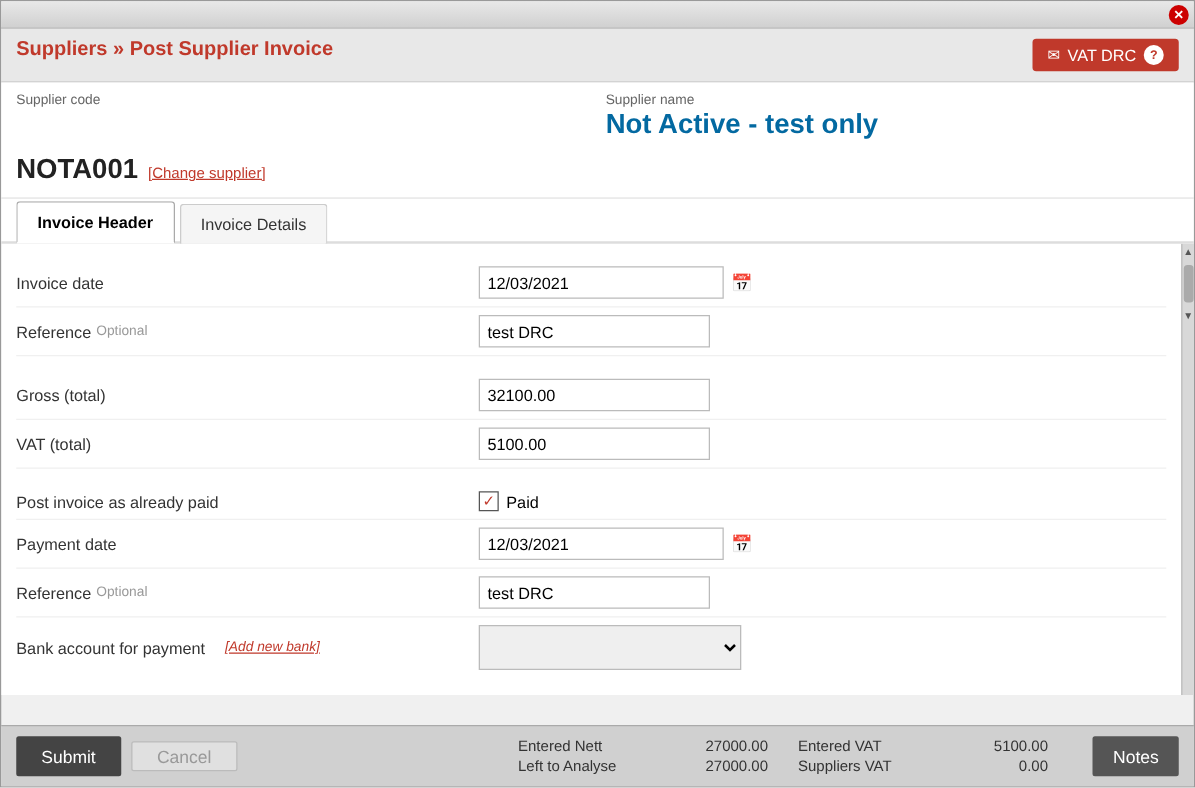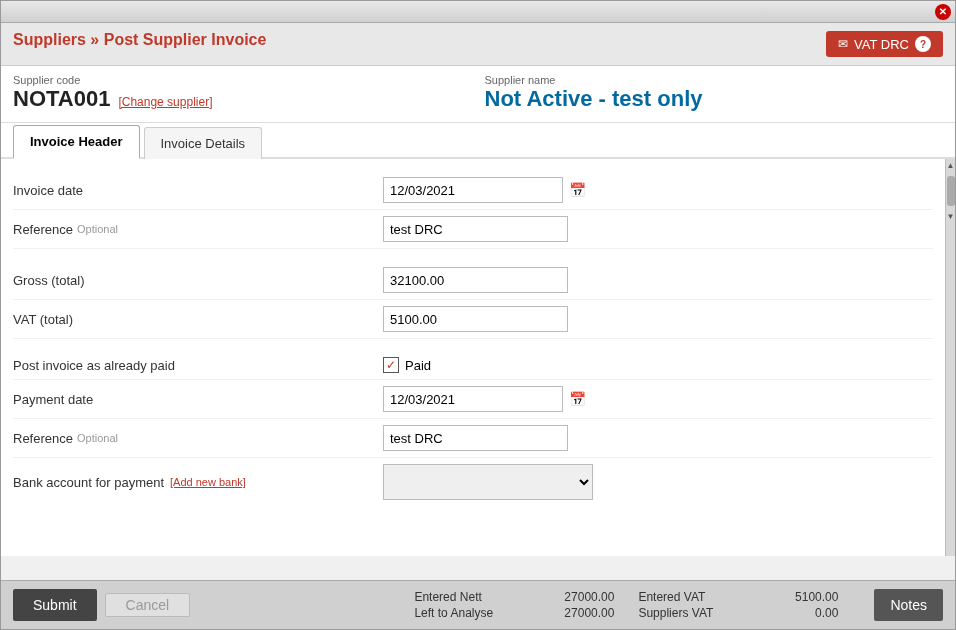--- a/index.html
+++ b/index.html
@@ -87,20 +87,21 @@
       border-bottom: 1px solid #ddd;
     }
     .supplier-label {
       font-size: 11px;
       color: #666;
     }
     .supplier-code-row {
       display: flex;
       align-items: baseline;
       gap: 8px;
+      margin-top: 36px;
     }
     .supplier-code {
       font-size: 22px;
       font-weight: bold;
       color: #222;
     }
     .change-link {
       color: #c0392b;
       font-size: 12px;
       text-decoration: underline;
@@ -172,21 +173,21 @@
     .form-control {
       flex: 1;
     }
     .form-section-gap {
       height: 12px;
     }
     input[type="text"] {
       border: 1px solid #bbb;
       padding: 4px 6px;
       font-size: 13px;
-      width: 180px;
+      width: 196px;
       height: 26px;
     }
     input[type="text"].wide {
       width: 185px;
     }
     input[type="text"].ref-input {
       width: 185px;
     }
     .date-field {
       display: flex;
@@ -328,21 +329,22 @@
     .main-content {
       display: flex;
       flex: 1;
       overflow: hidden;
     }
     .add-bank-link {
       color: #c0392b;
       font-size: 11px;
       text-decoration: underline;
       cursor: pointer;
-      margin-left: 2px;
+      margin-left: 12px;
+      font-style: italic;
     }
   </style>
 </head>
 <body>
 
 <div class="window">
 
   <div class="title-bar">
     <div class="close-btn">✕</div>
   </div>

